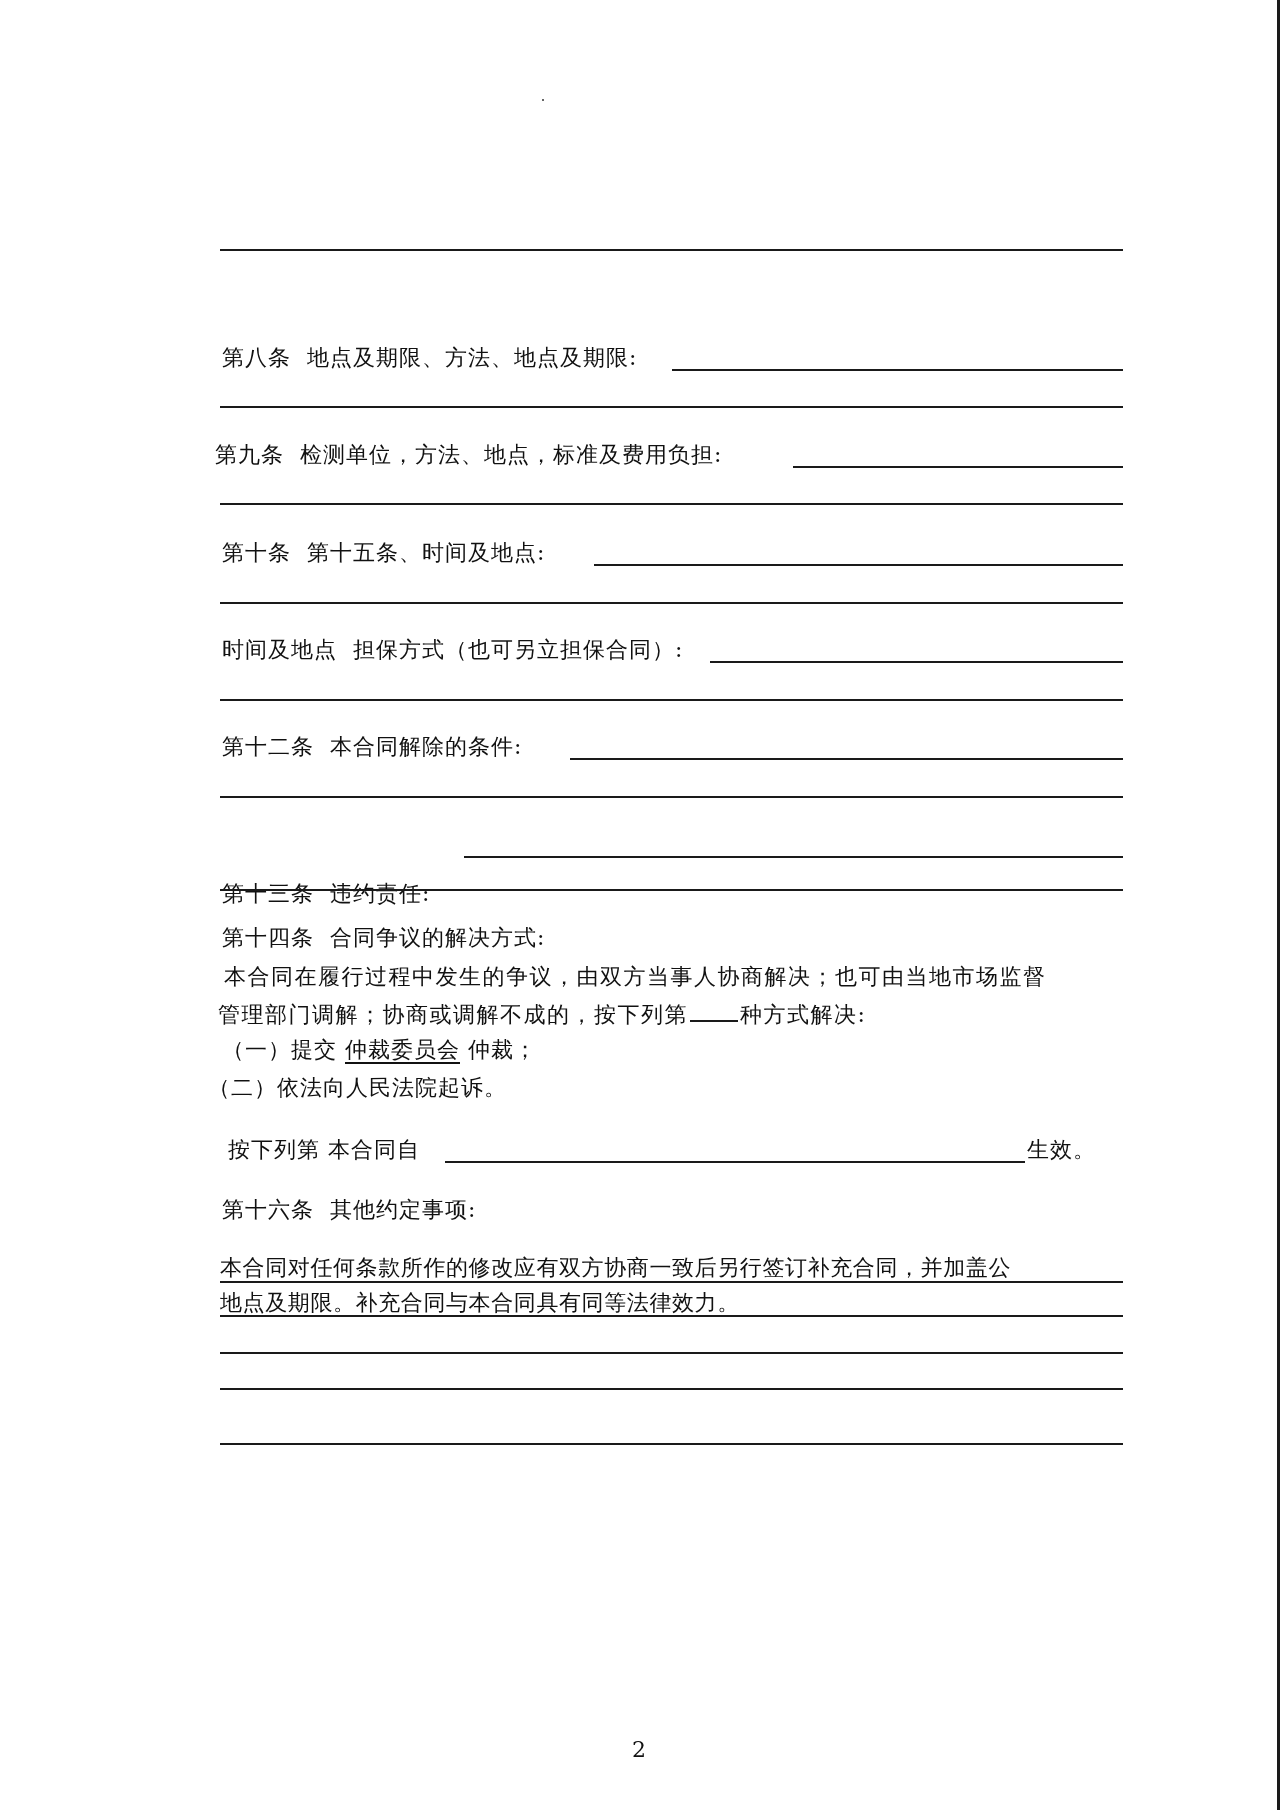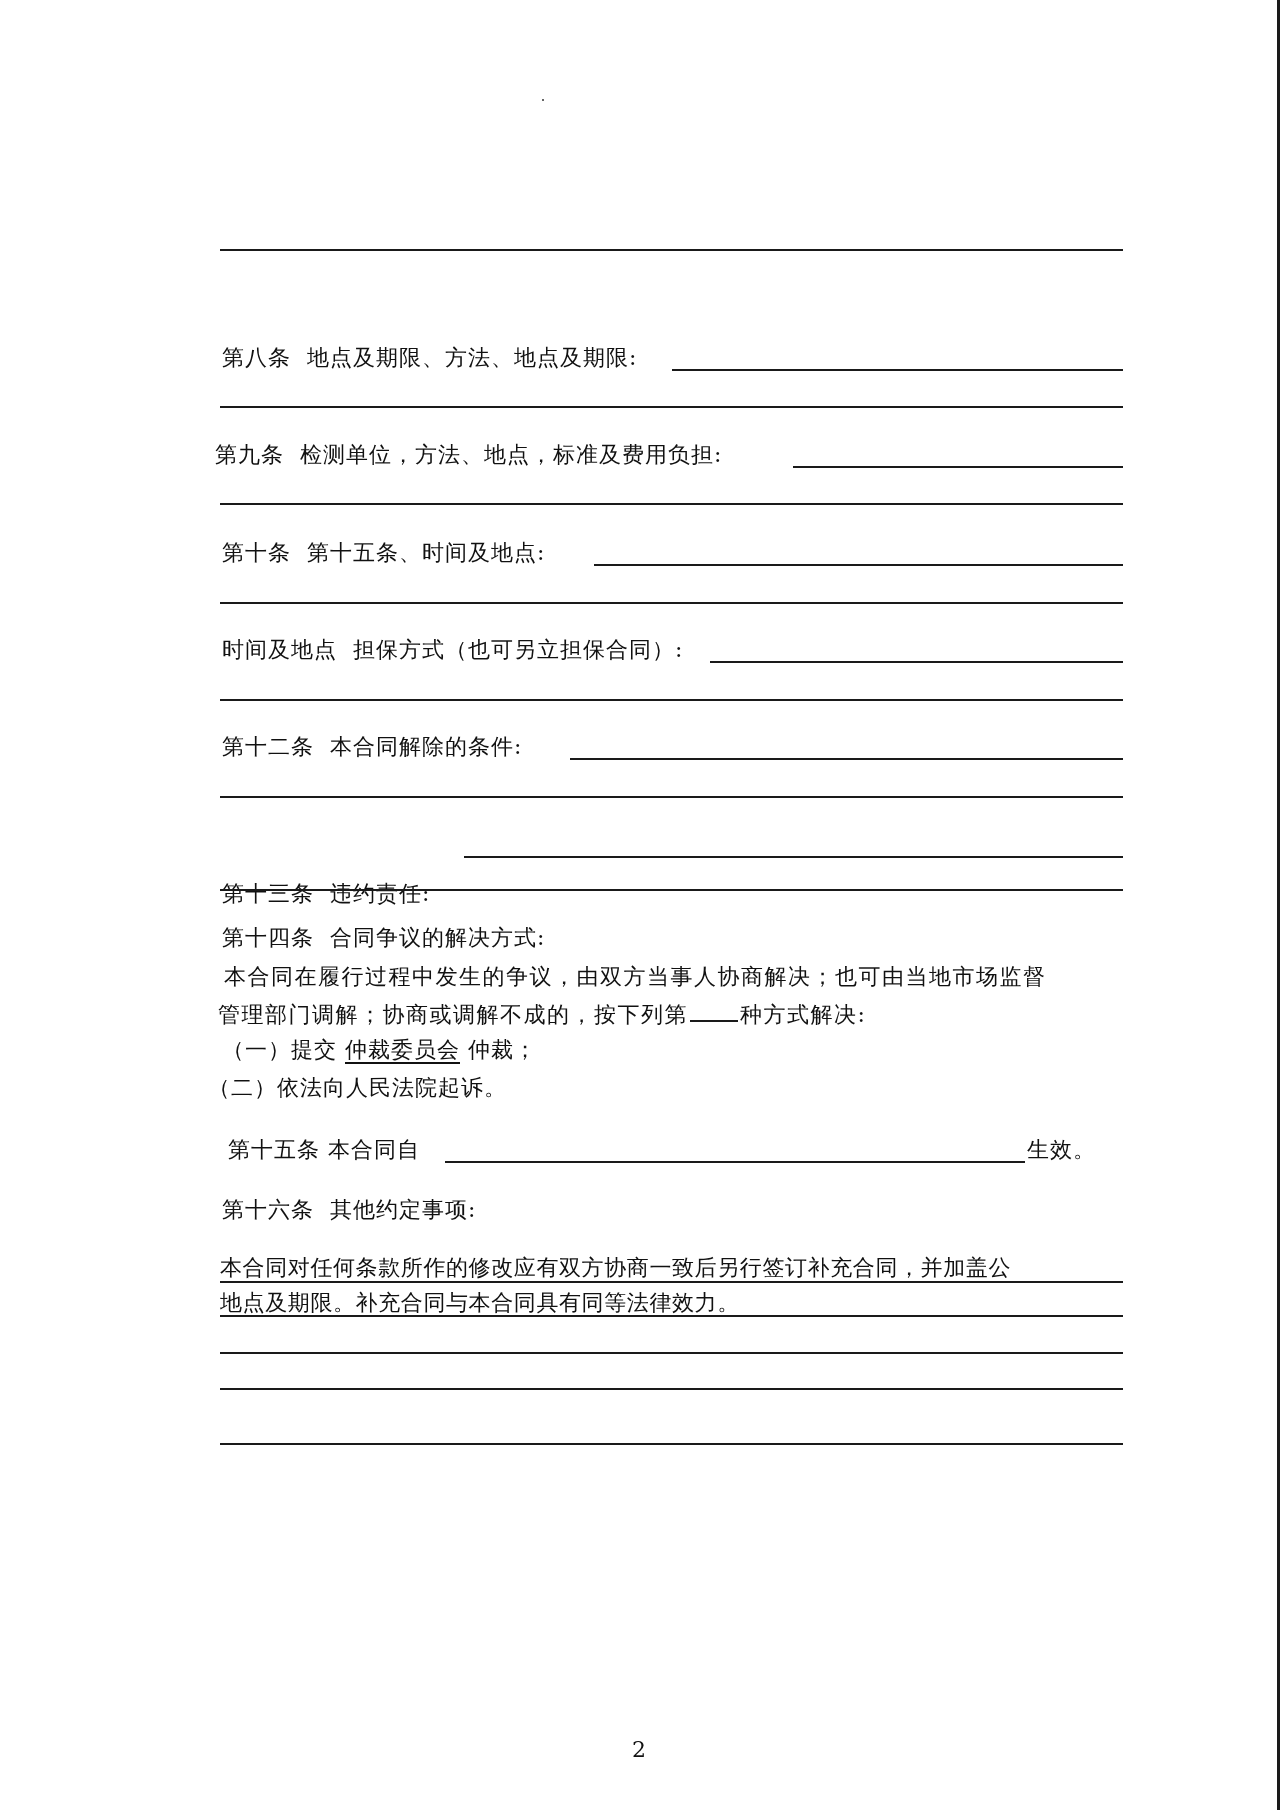--- a/index.html
+++ b/index.html
@@ -76,21 +76,21 @@
   <span>管理部门调解；协商或调解不成的，按下列第</span><span class="blank"></span><span>种方式解决:</span>
 </div>
 <div class="txt" style="left:222px; top:1036px;">
   <span>（一）提交</span>
   <span class="u">仲裁委员会</span>
   <span>仲裁；</span>
 </div>
 <div class="txt" style="left:208px; top:1074px;">（二）依法向人民法院起诉。</div>
 
 <div class="txt" style="left:228px; top:1136px;">
-  <span>第十五条</span>&nbsp;<span>本合同自</span>
+  <span>按下列第</span>&nbsp;<span>本合同自</span>
 </div>
 <div class="rule" style="left:445px; top:1161px; width:580px;"></div>
 <div class="txt" style="left:1027px; top:1136px;">生效。</div>
 
 <div class="txt" style="left:222px; top:1196px;">
   <span>第十六条</span>&nbsp;
   <span>其他约定事项:</span>
 </div>
 <div class="txt" style="left:220px; top:1254px; letter-spacing:0.6px;">本合同对任何条款所作的修改应有双方协商一致后另行签订补充合同，并加盖公</div>
 <div class="rule" style="left:220px; top:1281px; width:903px;"></div>

